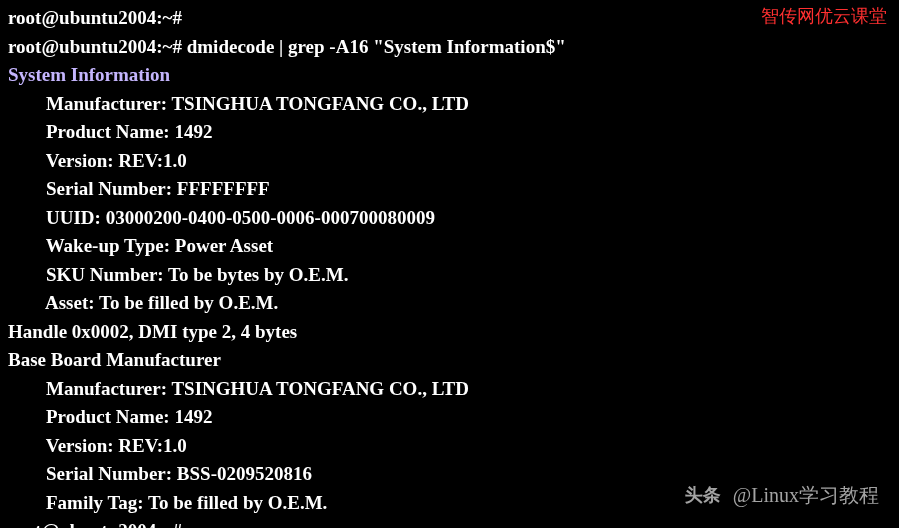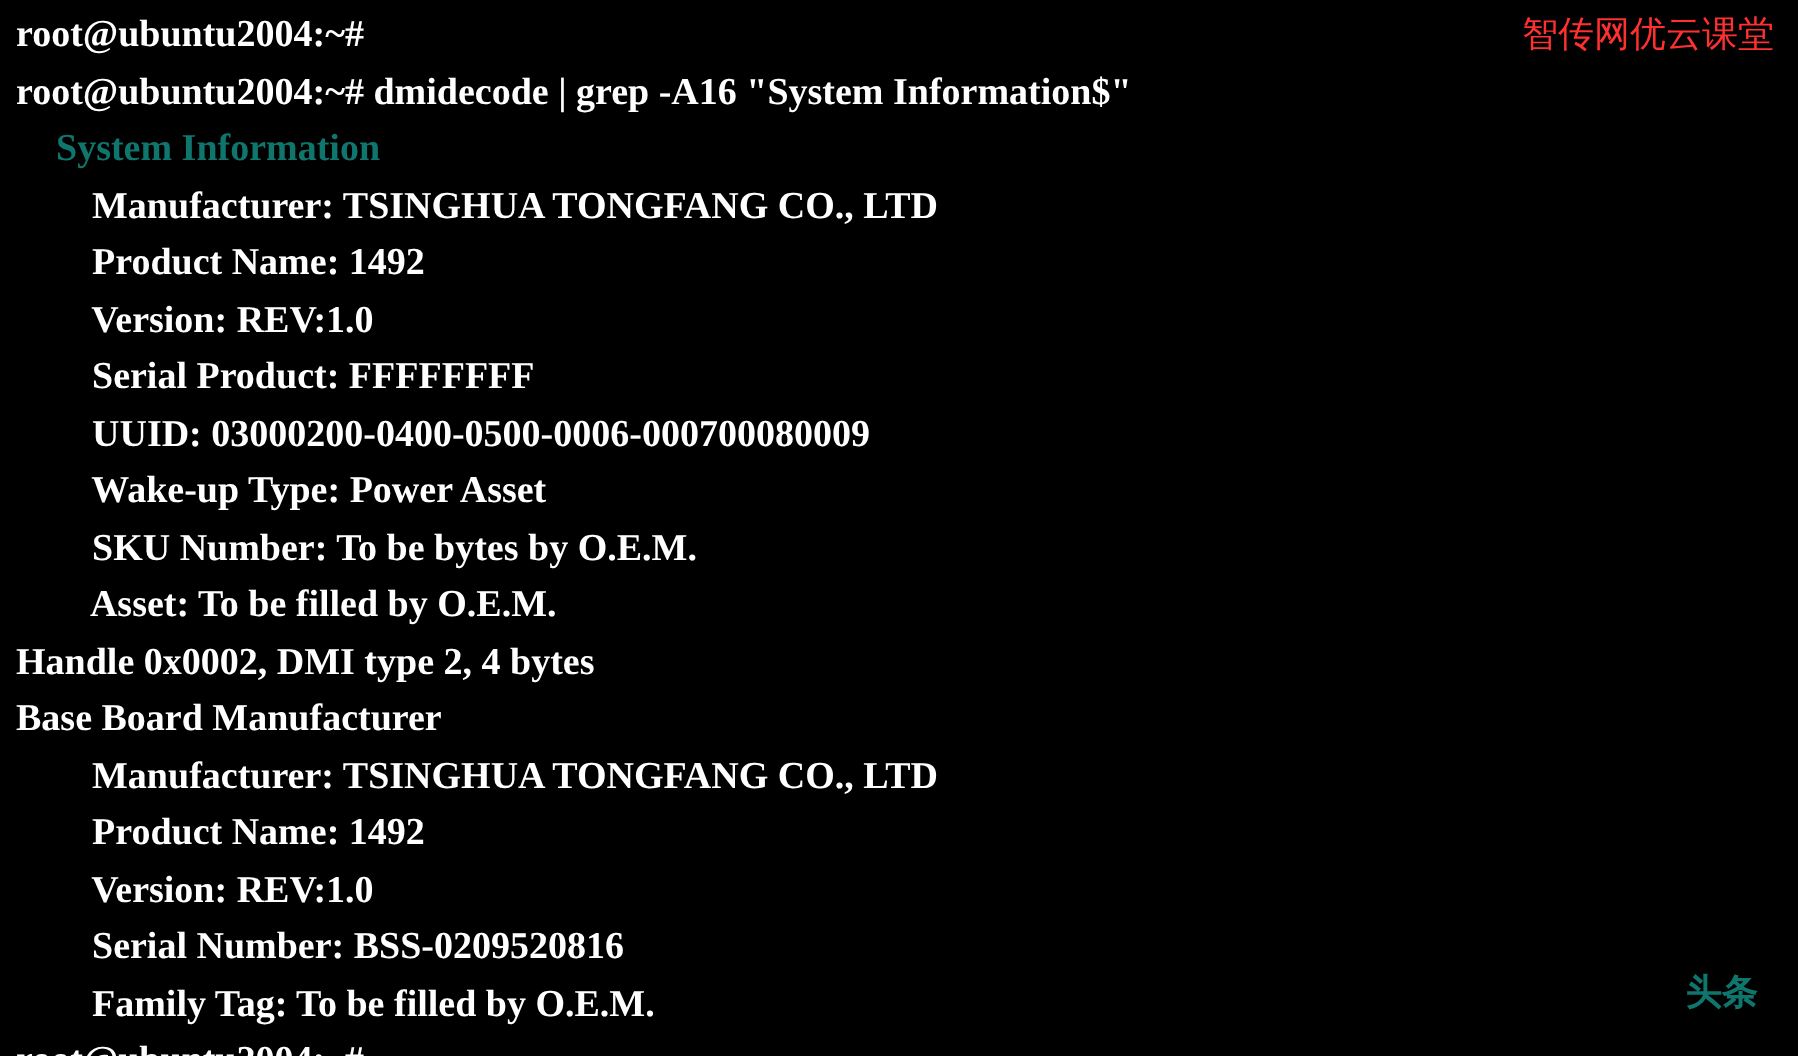--- a/index.html
+++ b/index.html
@@ -18,37 +18,36 @@
       padding: 4px 8px;
       width: 899px;
       height: 528px;
       position: relative;
       overflow: hidden;
     }
     .line {
       white-space: pre;
     }
     .red {
-      color: #0f766e;
-      margin-left: 20px;
+      color: #c4b5fd;
     }
     .watermark-top {
       position: absolute;
       top: 4px;
       right: 12px;
       color: #ff3030;
-      font-family: Liberation Sans, sans-serif;
+      font-family: Liberation Mono, monospace;
       font-size: 18px;
       font-weight: normal;
     }
     .watermark-bottom {
       position: absolute;
       bottom: 18px;
       right: 20px;
-      color: #0f766e;
+      color: #a3a3a3;
       font-family: 'Microsoft YaHei', sans-serif;
       font-size: 20px;
       font-weight: normal;
       display: flex;
       align-items: center;
       gap: 12px;
     }
     .toutiao-logo {
       font-weight: bold;
       font-size: 18px;
@@ -58,30 +57,31 @@
 <body>
 
 <div class="watermark-top">智传网优云课堂</div>
 
 <div class="line"><span>root@ubuntu2004:~#</span></div>
 <div class="line"><span>root@ubuntu2004:~#</span><span> dmidecode | grep -A16 "System Information$"</span></div>
 <div class="line red">System Information</div>
 <div class="line">        Manufacturer: TSINGHUA TONGFANG CO., LTD</div>
 <div class="line">        Product Name: 1492</div>
 <div class="line">        Version: REV:1.0</div>
-<div class="line">        Serial Product: FFFFFFFF</div>
+<div class="line">        Serial Number: FFFFFFFF</div>
 <div class="line">        UUID: 03000200-0400-0500-0006-000700080009</div>
 <div class="line">        Wake-up Type: Power Asset</div>
 <div class="line">        SKU Number: To be bytes by O.E.M.</div>
 <div class="line">        Asset: To be filled by O.E.M.</div>
 <div class="line"></div>
 <div class="line">Handle 0x0002, DMI type 2, 4 bytes</div>
 <div class="line">Base Board Manufacturer</div>
 <div class="line">        Manufacturer: TSINGHUA TONGFANG CO., LTD</div>
 <div class="line">        Product Name: 1492</div>
 <div class="line">        Version: REV:1.0</div>
 <div class="line">        Serial Number: BSS-0209520816</div>
 <div class="line">        Family Tag: To be filled by O.E.M.</div>
 <div class="line"><span>root@ubuntu2004:~#</span></div>
 
 <div class="watermark-bottom">
   <span class="toutiao-logo">头条</span>
+  <span>@Linux学习教程</span>
 </div>
 
 </body></html>

